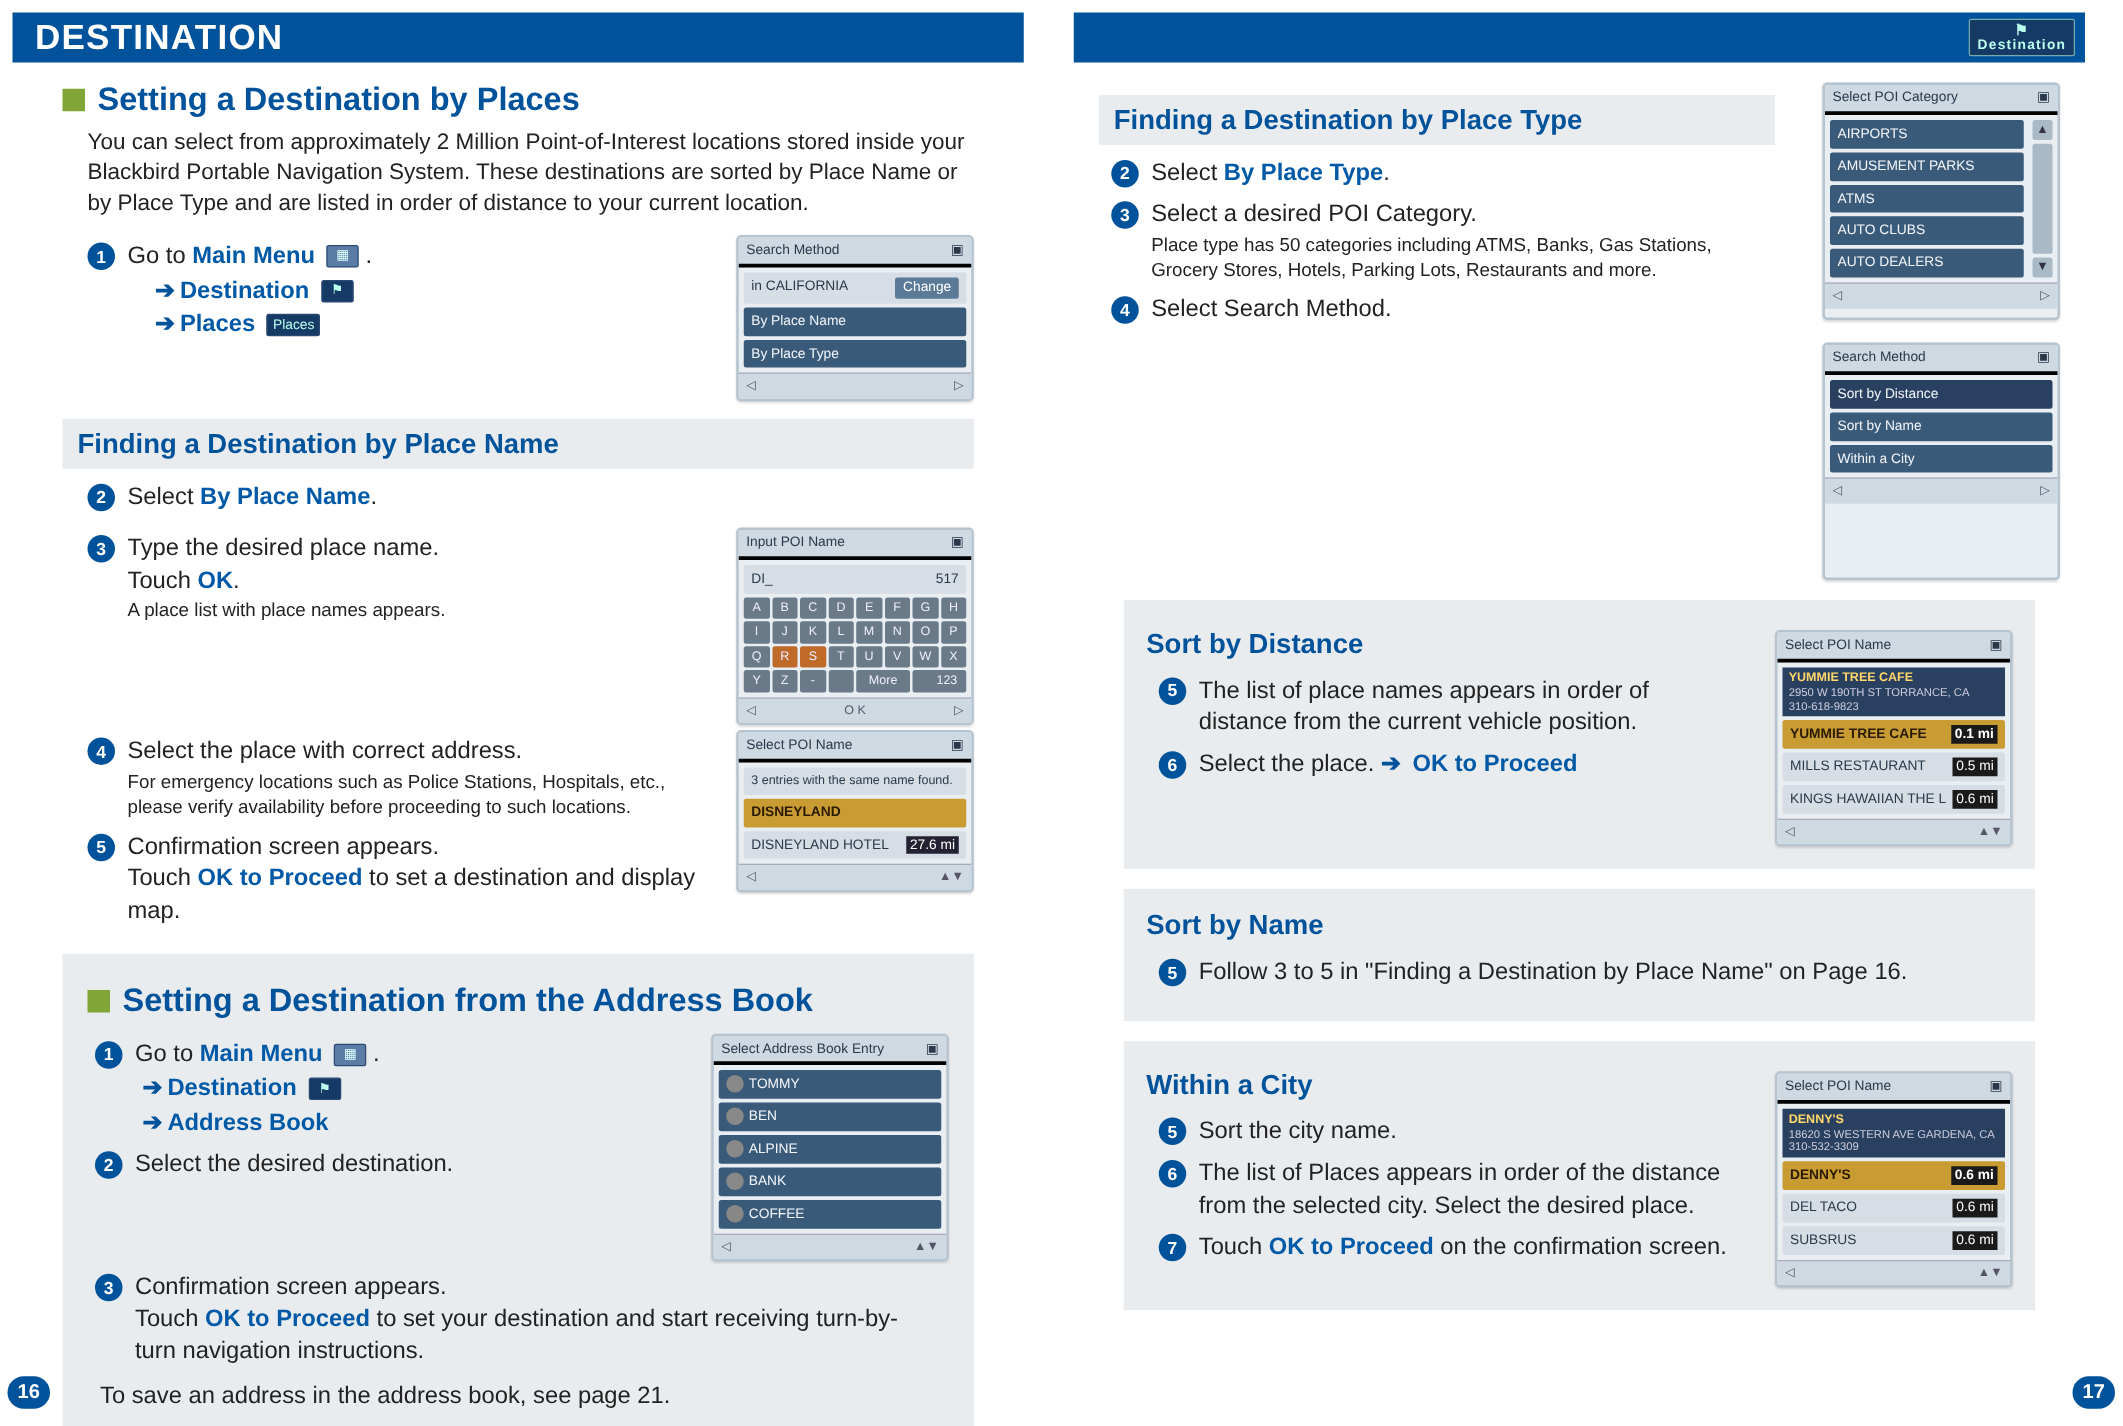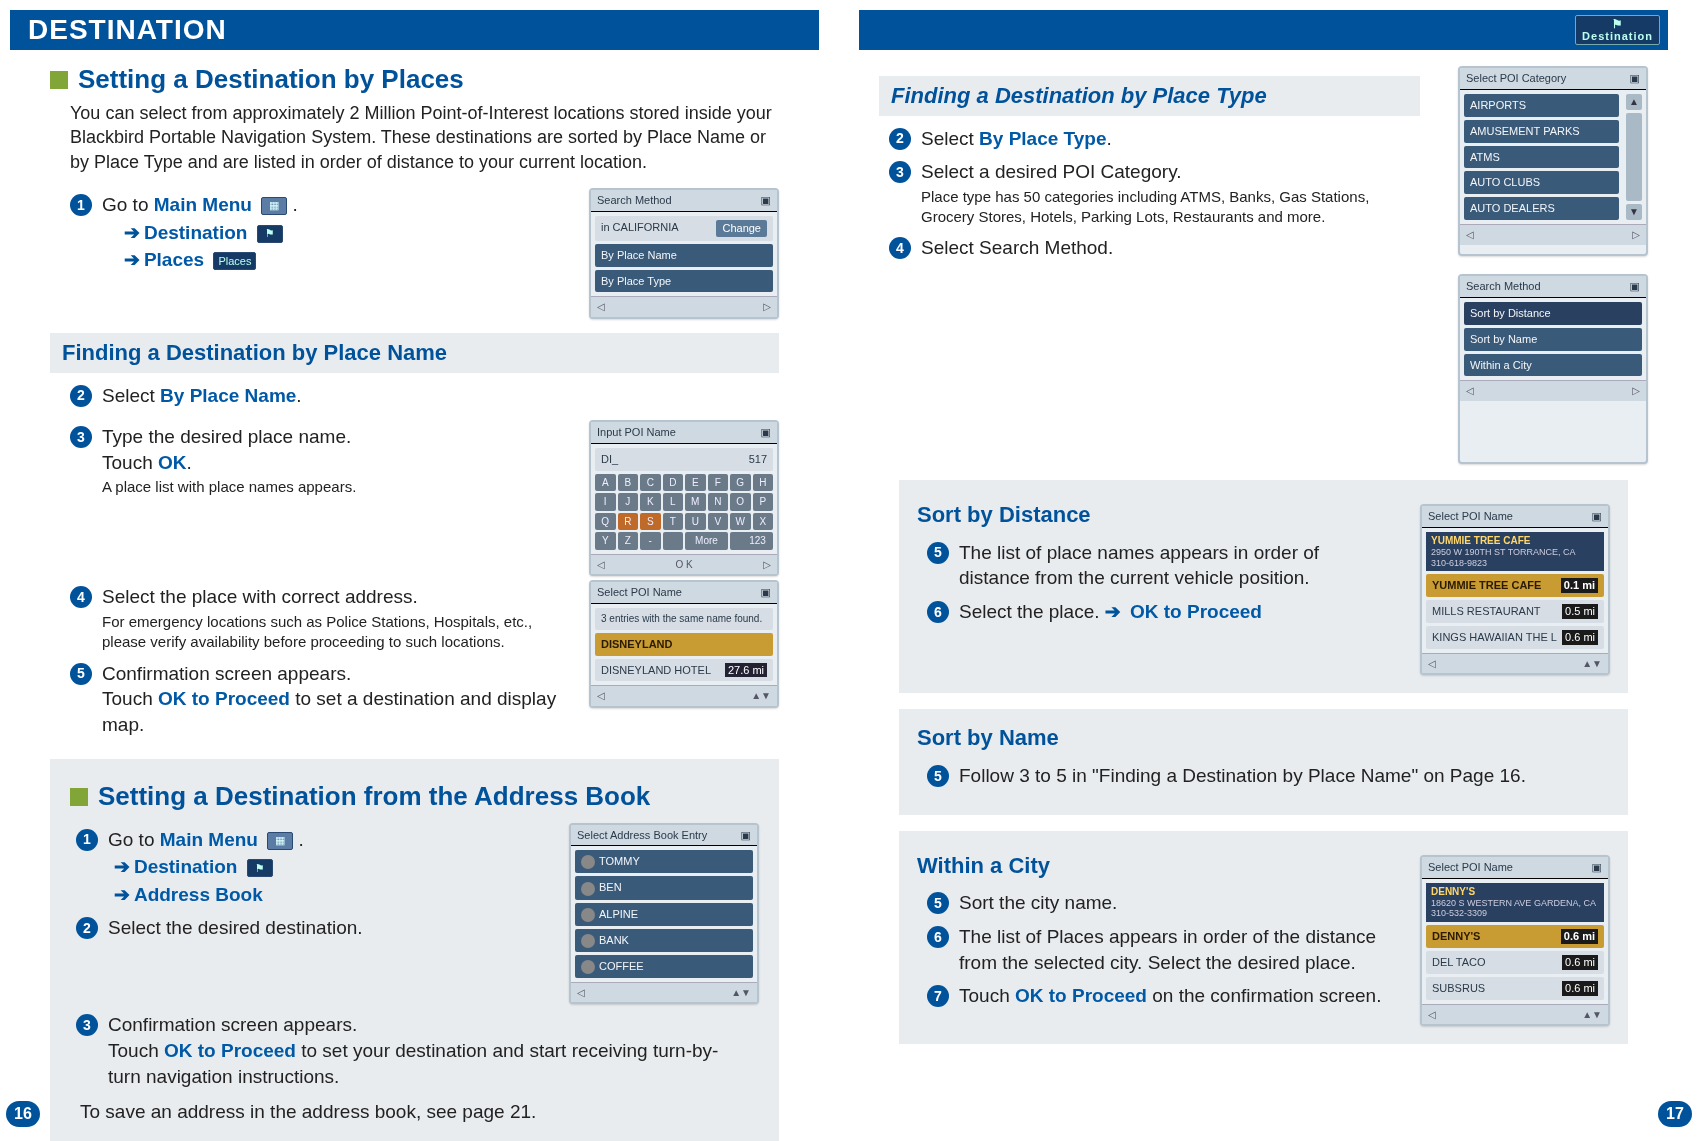--- a/index.html
+++ b/index.html
@@ -83,21 +83,21 @@
   .two-col .textcol { flex:1; }
   .screenshot {
     background:#e9eef2; border:2px solid #b6c4d0; border-radius:4px;
     width:190px; font-size:11px; color:#1a2a3a;
     box-shadow:0 1px 2px rgba(0,0,0,0.15);
     margin-top:4px;
     flex:0 0 190px;
   }
   .ss-title {
     background:#cfd9e2; padding:3px 6px; font-size:11px; color:#2a3a4a;
-    border-bottom:1px solid #000000;
+    border-bottom:3px solid #000000;
     display:flex; justify-content:space-between; align-items:center;
   }
   .ss-body { padding:4px; display:flex; flex-direction:column; gap:3px;justify-content:center; }
   .ss-row {
     background:#3a5a7a; color:#f3f6f9; padding:4px 6px; font-size:11px;
     border-radius:2px; display:flex; justify-content:space-between;
   }
   .ss-row.light { background:#d6dde4; color:#2a3a4a; }
   .ss-row.amber { background:#c89b33; color:#2a1a00; font-weight:700; }
   .ss-row.sel { background:#2a4060; }
@@ -361,21 +361,21 @@
   <div class="header-bar right-bar">
     <span class="dest-badge">
         <span class="flag">⚑</span>
         <span>Destination</span>
       </span>
   </div>
   <div class="page-inner">
 
     <div class="two-col" style="margin-top:6px;">
       <div class="textcol">
-        <div class="sub-head" style="margin-left:0;font-style:italic;">Finding a Destination by Place Type</div>
+        <div class="sub-head" style="margin-left:0;">Finding a Destination by Place Type</div>
         <div class="steps" style="margin-left:10px;">
           <div class="step">
             <div class="num">2</div>
             <div class="step-body step-main"><span>Select </span><span class="link">By Place Type</span><span>.</span></div>
           </div>
           <div class="step">
             <div class="num">3</div>
             <div class="step-body">
               <div class="step-main">Select a desired POI Category.</div>
               <div class="step-sub">Place type has 50 categories including ATMS, Banks, Gas Stations, Grocery Stores, Hotels, Parking Lots, Restaurants and more.</div>

